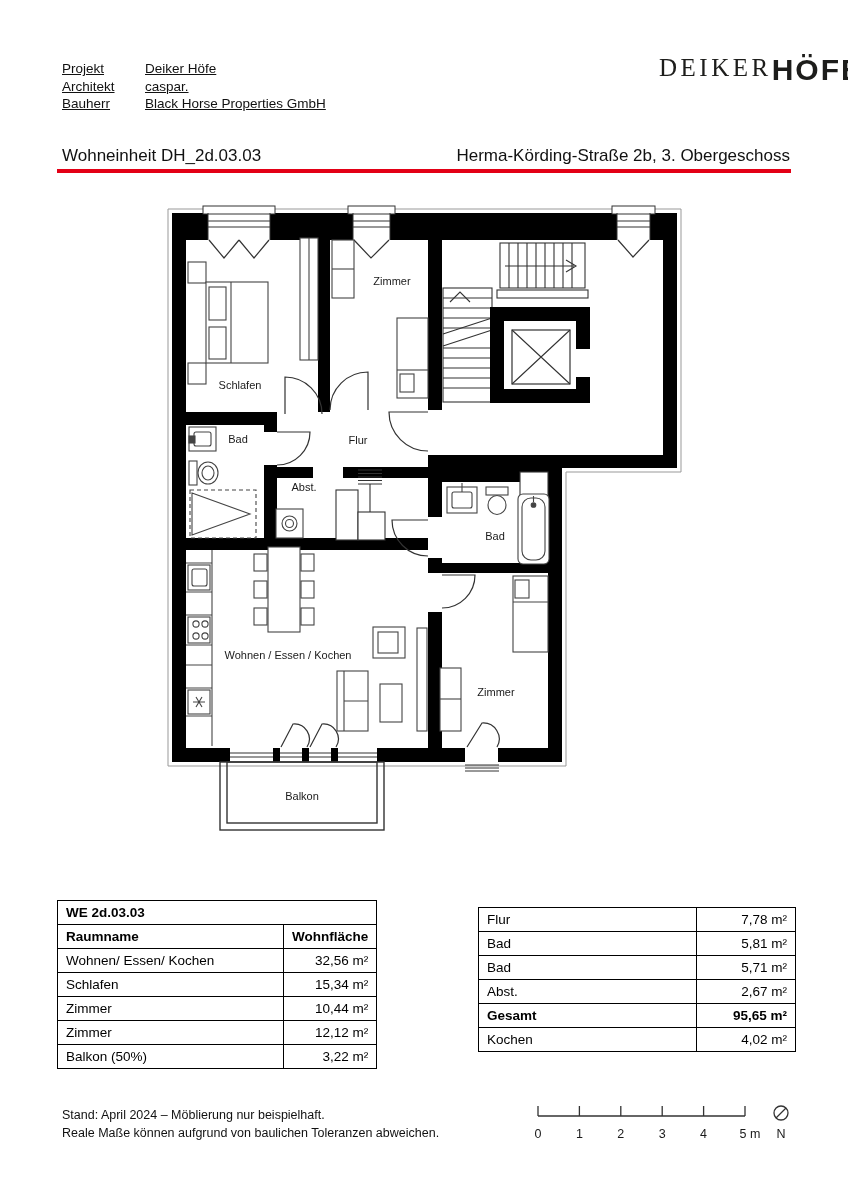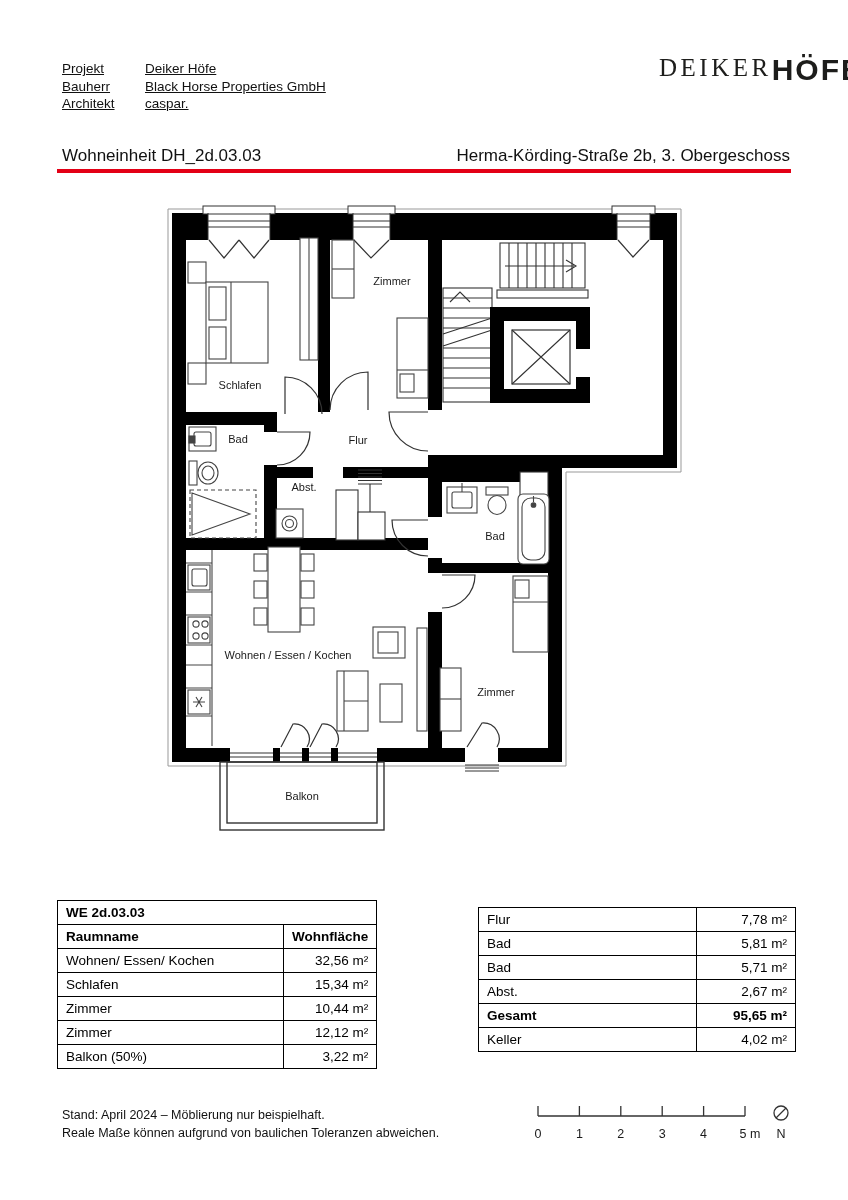--- a/index.html
+++ b/index.html
@@ -43,26 +43,26 @@
 </style>
 </head>
 <body>
 
 <div class="hdr">
   <div class="row">
     <span class="lbl">Projekt</span>
     <span>Deiker Höfe</span>
   </div>
   <div class="row">
+    <span class="lbl">Architekt</span>
+    <span>caspar.</span>
+  </div>
+  <div class="row">
     <span class="lbl">Bauherr</span>
     <span>Black Horse Properties GmbH</span>
-  </div>
-  <div class="row">
-    <span class="lbl">Architekt</span>
-    <span>caspar.</span>
   </div>
 </div>
 
 <div class="logo">
   <div class="logo-stripes"></div>
   <div class="logo-text">
     <div class="logo-deiker">DEIKER</div>
     <div class="logo-hofe">HÖFE</div>
   </div>
 </div>
@@ -332,21 +332,21 @@
   </tr>
   <tr>
     <td class="nm">Abst.</td>
     <td class="val">2,67 m²</td>
   </tr>
   <tr>
     <td class="nm b">Gesamt</td>
     <td class="val b">95,65 m²</td>
   </tr>
   <tr>
-    <td class="nm">Keller</td>
+    <td class="nm">Kochen</td>
     <td class="val">4,02 m²</td>
   </tr>
 </tbody>
   </table>
 
 <div class="foot">
   <div>Stand: April 2024 – Möblierung nur beispielhaft.</div>
   <div>Reale Maße können aufgrund von baulichen Toleranzen abweichen.</div>
 </div>
 

